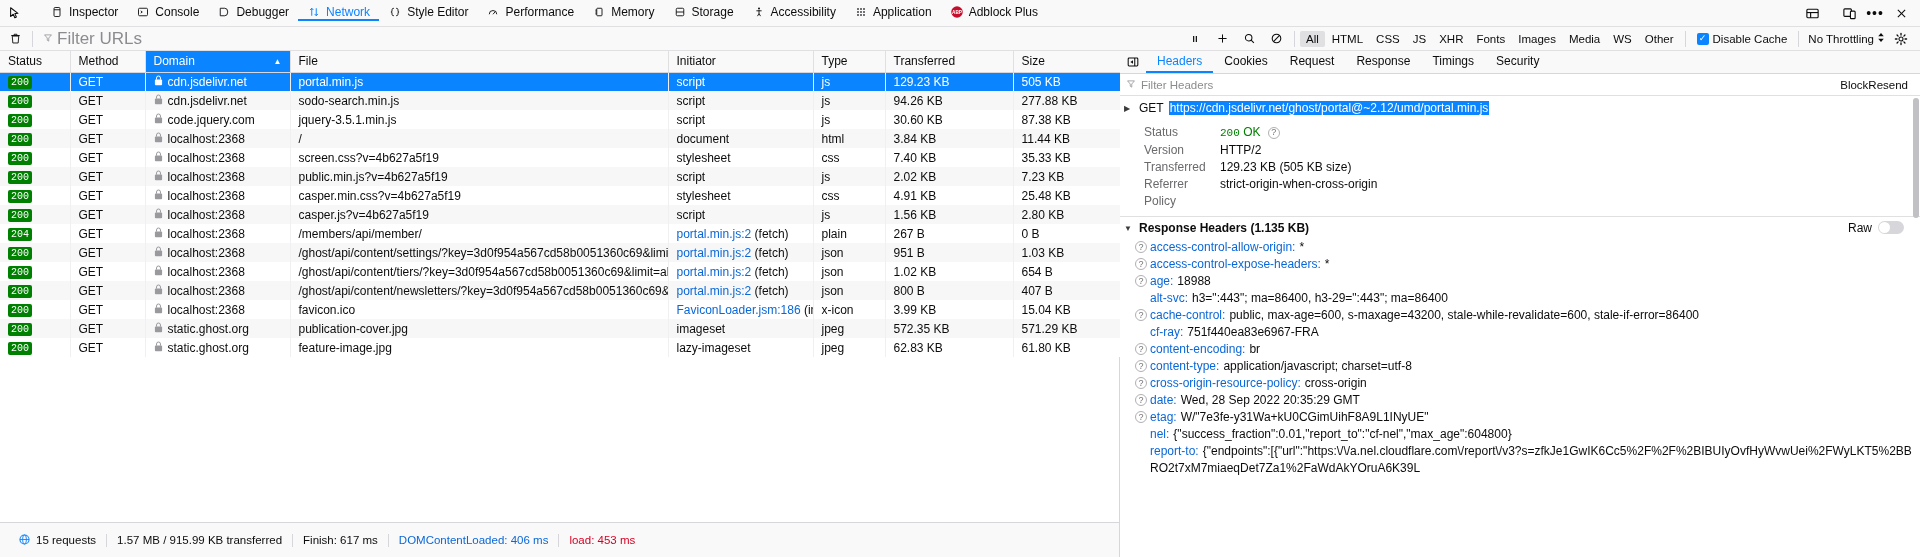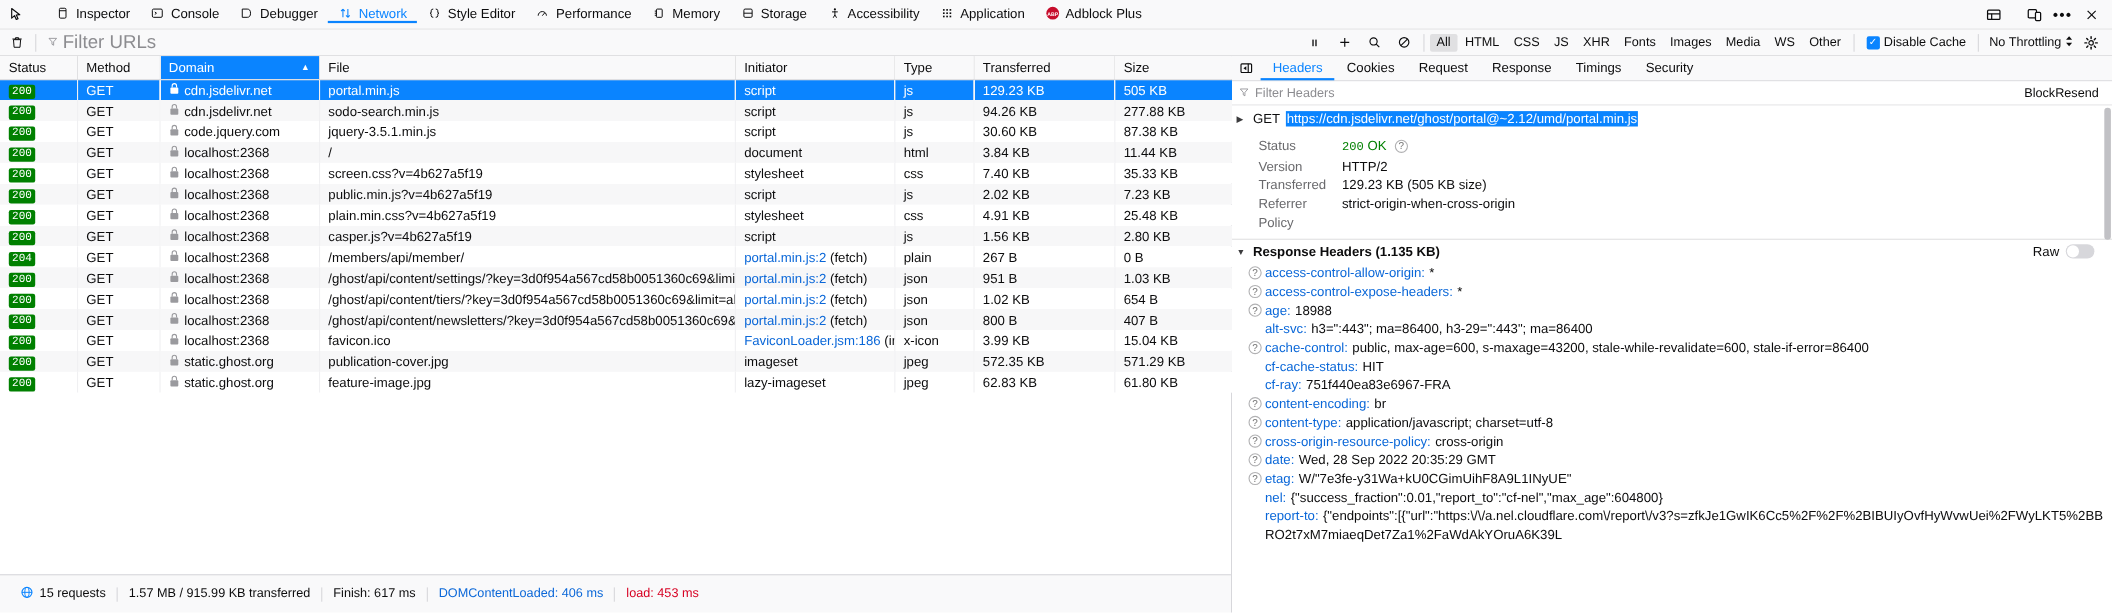--- a/index.html
+++ b/index.html
@@ -580,21 +580,21 @@
               <td>GET</td>
               <td>
                 <span class="dom-cell">
                   <span><svg class="lock" viewBox="0 0 10 12">
                       <rect x="1" y="5" width="8" height="6.3" rx="1" fill="#9a9a9e"></rect>
                       <path d="M2.8 5 L2.8 3.2 A2.2 2.2 0 0 1 7.2 3.2 L7.2 5" fill="none" stroke="#9a9a9e" stroke-width="1.1"></path>
                     </svg></span>
                   <span>localhost:2368</span>
                 </span>
               </td>
-              <td>plain.min.css?v=4b627a5f19</td>
+              <td>casper.min.css?v=4b627a5f19</td>
               <td>stylesheet</td>
               <td>css</td>
               <td class="num">4.91 KB</td>
               <td class="num">25.48 KB</td>
             </tr>
             <tr class="row">
               <td><span class="status-badge">200</span></td>
               <td>GET</td>
               <td>
                 <span class="dom-cell">
@@ -856,24 +856,20 @@
               <span class="hdr-text"><span class="hdr-name">alt-svc:</span><span class="hdr-val">h3=":443"; ma=86400, h3-29=":443"; ma=86400</span></span>
             </div>
             <div class="hdr-row">
               <span class="qcol">
                 <span class="qmark">?</span>
               </span>
               <span class="hdr-text"><span class="hdr-name">cache-control:</span><span class="hdr-val">public, max-age=600, s-maxage=43200, stale-while-revalidate=600, stale-if-error=86400</span></span>
             </div>
             <div class="hdr-row">
               <span class="qcol"></span>
-              <span class="hdr-text"><span class="hdr-name">cf-cache-status:</span><span class="hdr-val">HIT</span></span>
-            </div>
-            <div class="hdr-row">
-              <span class="qcol"></span>
               <span class="hdr-text"><span class="hdr-name">cf-ray:</span><span class="hdr-val">751f440ea83e6967-FRA</span></span>
             </div>
             <div class="hdr-row">
               <span class="qcol">
                 <span class="qmark">?</span>
               </span>
               <span class="hdr-text"><span class="hdr-name">content-encoding:</span><span class="hdr-val">br</span></span>
             </div>
             <div class="hdr-row">
               <span class="qcol">

